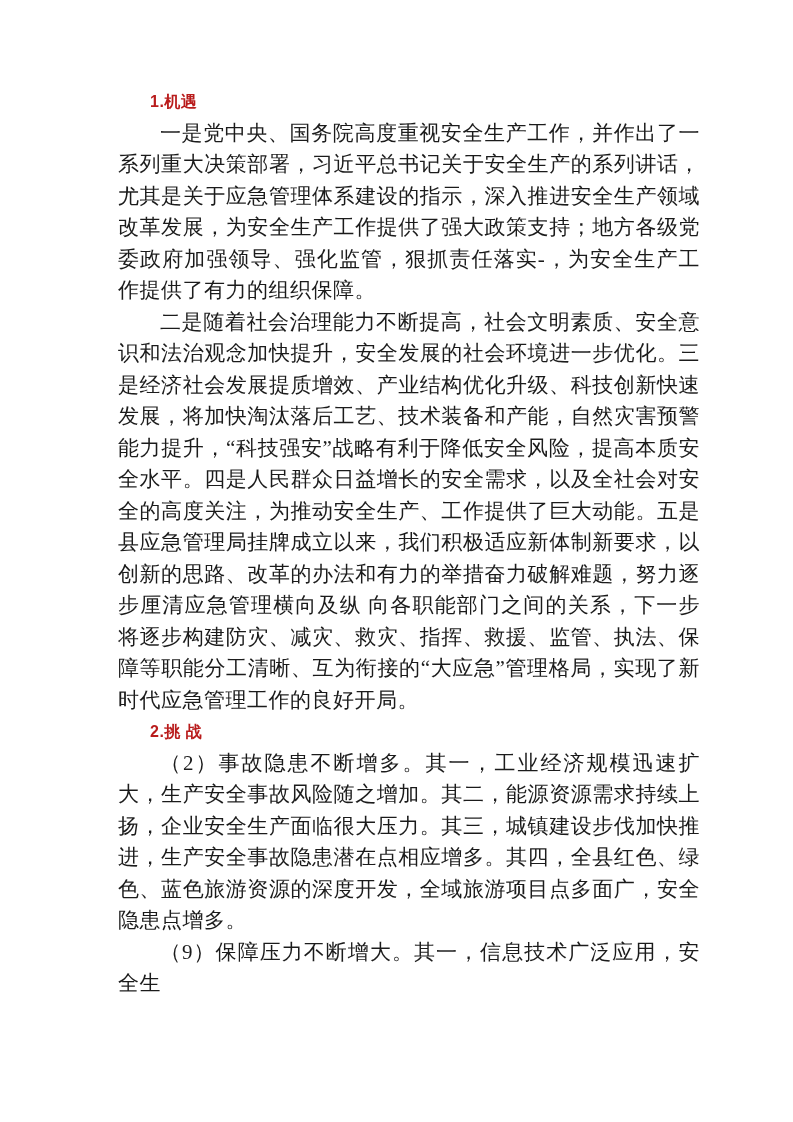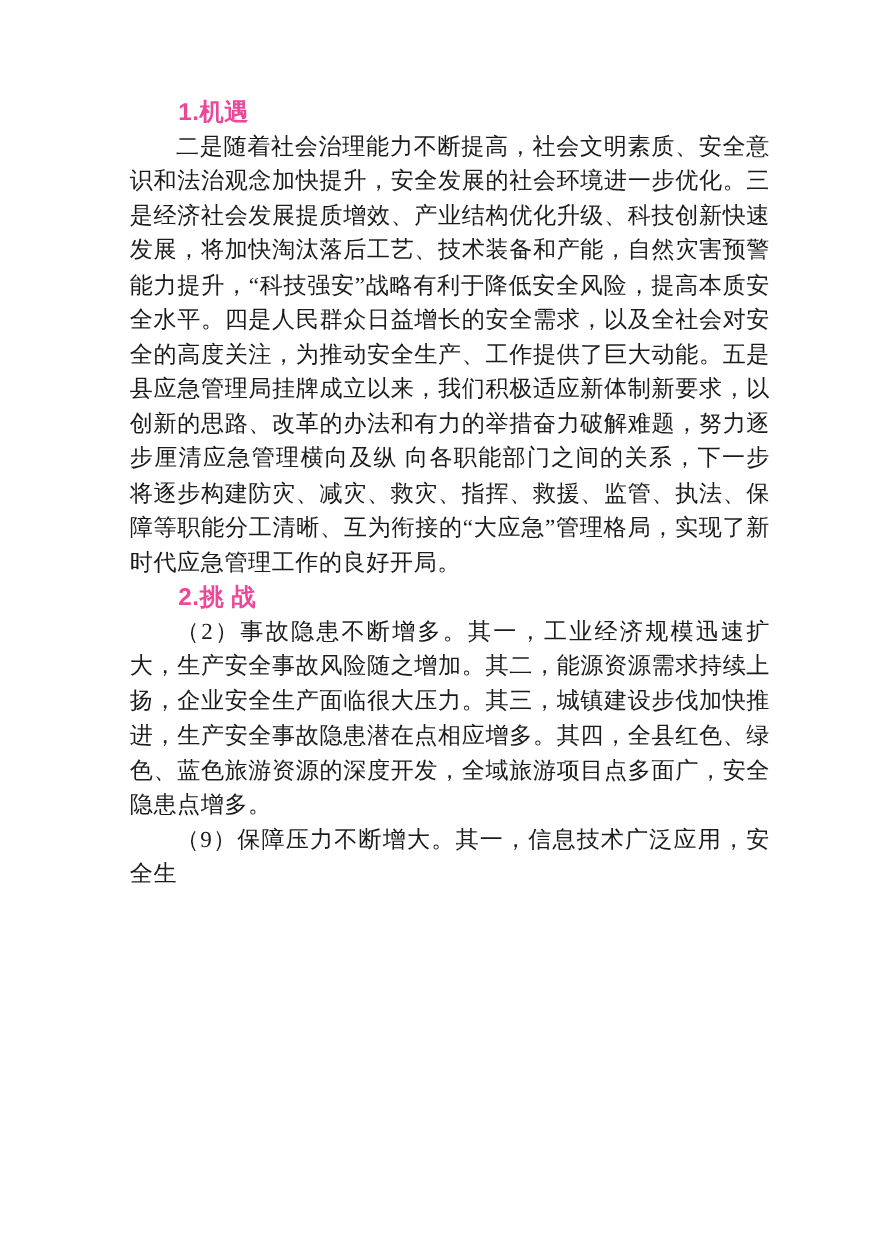--- a/index.html
+++ b/index.html
@@ -29,33 +29,34 @@
   }
   .page-content p.paragraph {
     margin: 0;
     text-indent: 2em;
   }
   .page-content p.paragraph.no-indent {
     text-indent: 0;
   }
   .page-content h2.heading {
     margin: 0;
-    font-size: 22px;
+    font-size: 16px;
     line-height: 31.5px;
     font-weight: bold;
     text-indent: 2em;
     text-align: left;
     font-family: "Liberation Sans", "DejaVu Sans", sans-serif;
-    color: #ec4899;
+    color: #b91c1c;
   }
 </style>
 </head>
 <body>
 
 <div class="page">
   <div class="page-content">
       <h2 class="heading">1.机遇</h2>
+      <p class="paragraph">一是党中央、国务院高度重视安全生产工作，并作出了一系列重大决策部署，习近平总书记关于安全生产的系列讲话，尤其是关于应急管理体系建设的指示，深入推进安全生产领域改革发展，为安全生产工作提供了强大政策支持；地方各级党委政府加强领导、强化监管，狠抓责任落实-，为安全生产工作提供了有力的组织保障。</p>
       <p class="paragraph">二是随着社会治理能力不断提高，社会文明素质、安全意识和法治观念加快提升，安全发展的社会环境进一步优化。三是经济社会发展提质增效、产业结构优化升级、科技创新快速发展，将加快淘汰落后工艺、技术装备和产能，自然灾害预警能力提升，“科技强安”战略有利于降低安全风险，提高本质安全水平。四是人民群众日益增长的安全需求，以及全社会对安全的高度关注，为推动安全生产、工作提供了巨大动能。五是县应急管理局挂牌成立以来，我们积极适应新体制新要求，以创新的思路、改革的办法和有力的举措奋力破解难题，努力逐步厘清应急管理横向及纵 向各职能部门之间的关系，下一步将逐步构建防灾、减灾、救灾、指挥、救援、监管、执法、保障等职能分工清晰、互为衔接的“大应急”管理格局，实现了新时代应急管理工作的良好开局。</p>
       <h2 class="heading">2.挑 战</h2>
       <p class="paragraph">（2）事故隐患不断增多。其一，工业经济规模迅速扩大，生产安全事故风险随之增加。其二，能源资源需求持续上扬，企业安全生产面临很大压力。其三，城镇建设步伐加快推进，生产安全事故隐患潜在点相应增多。其四，全县红色、绿色、蓝色旅游资源的深度开发，全域旅游项目点多面广，安全隐患点增多。</p>
       <p class="paragraph">（9）保障压力不断增大。其一，信息技术广泛应用，安全生</p>
     </div>
 </div>
 
 </body></html>

